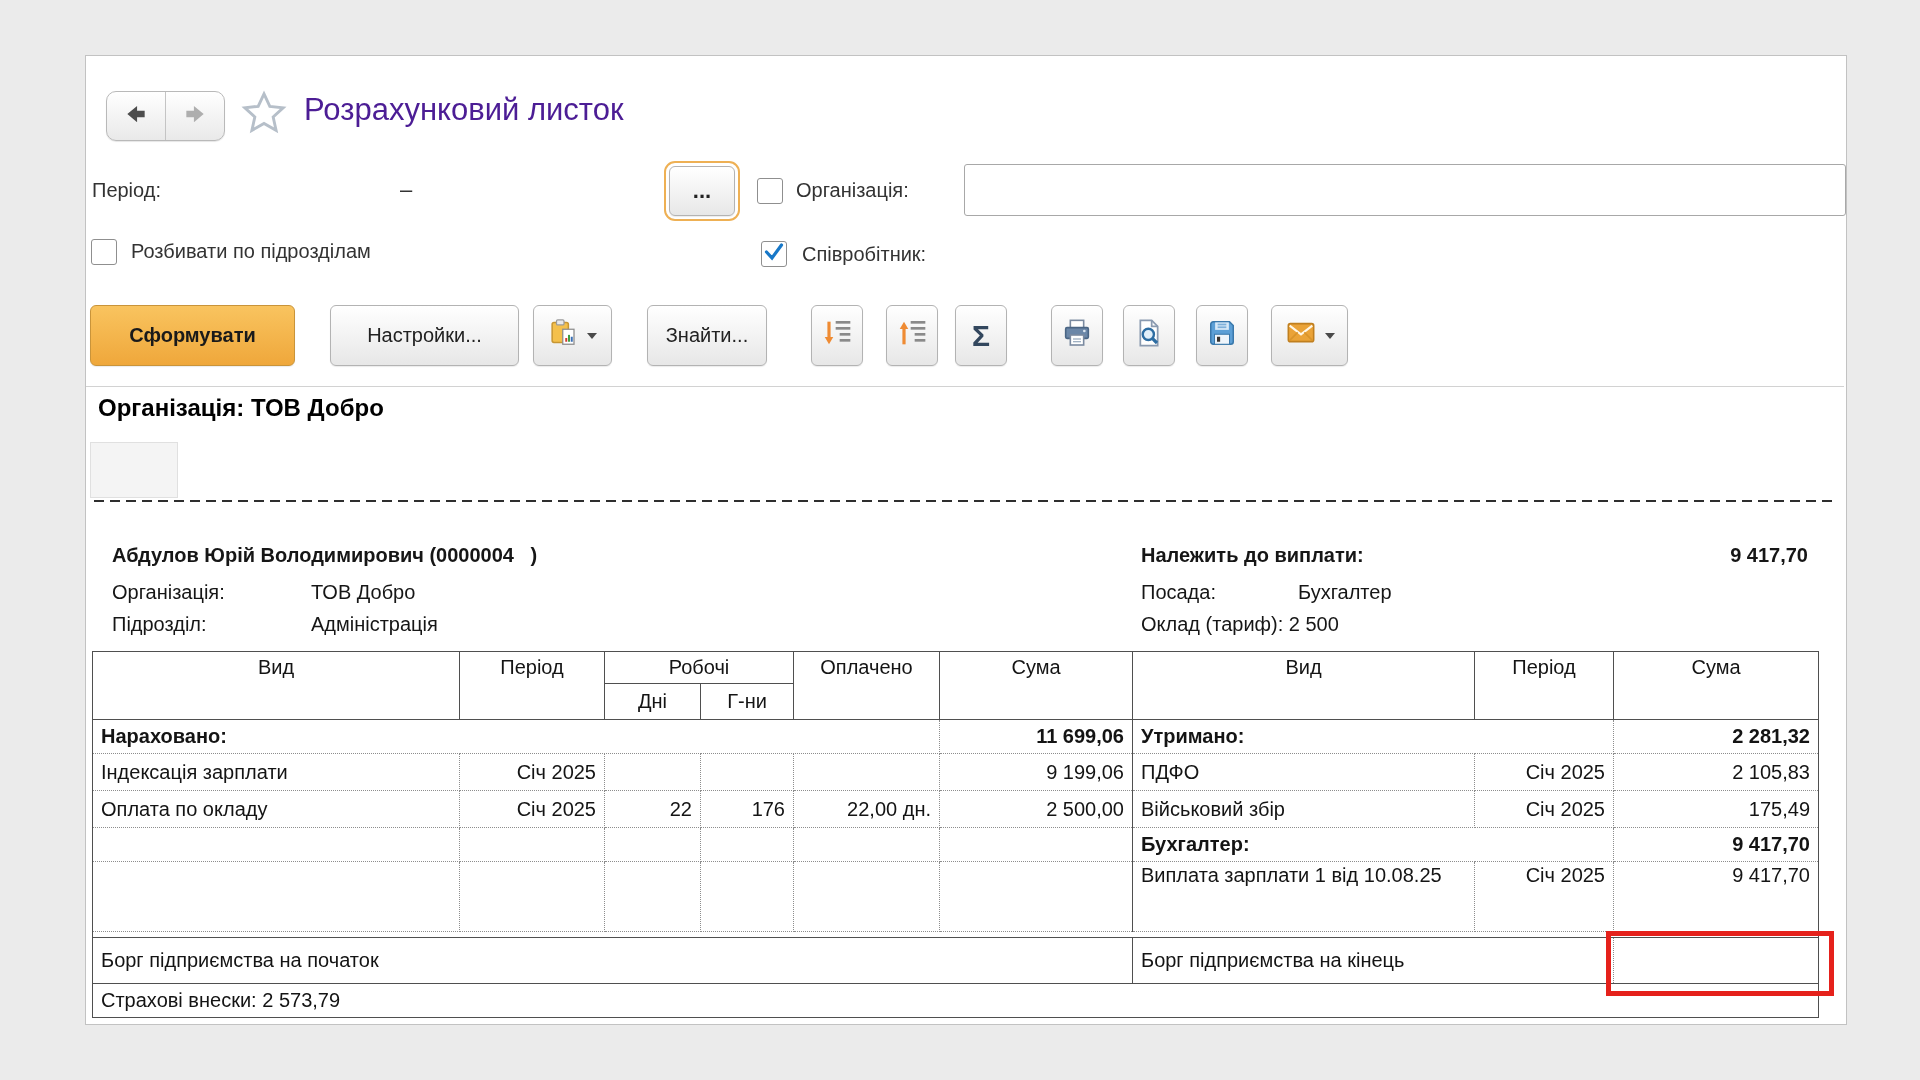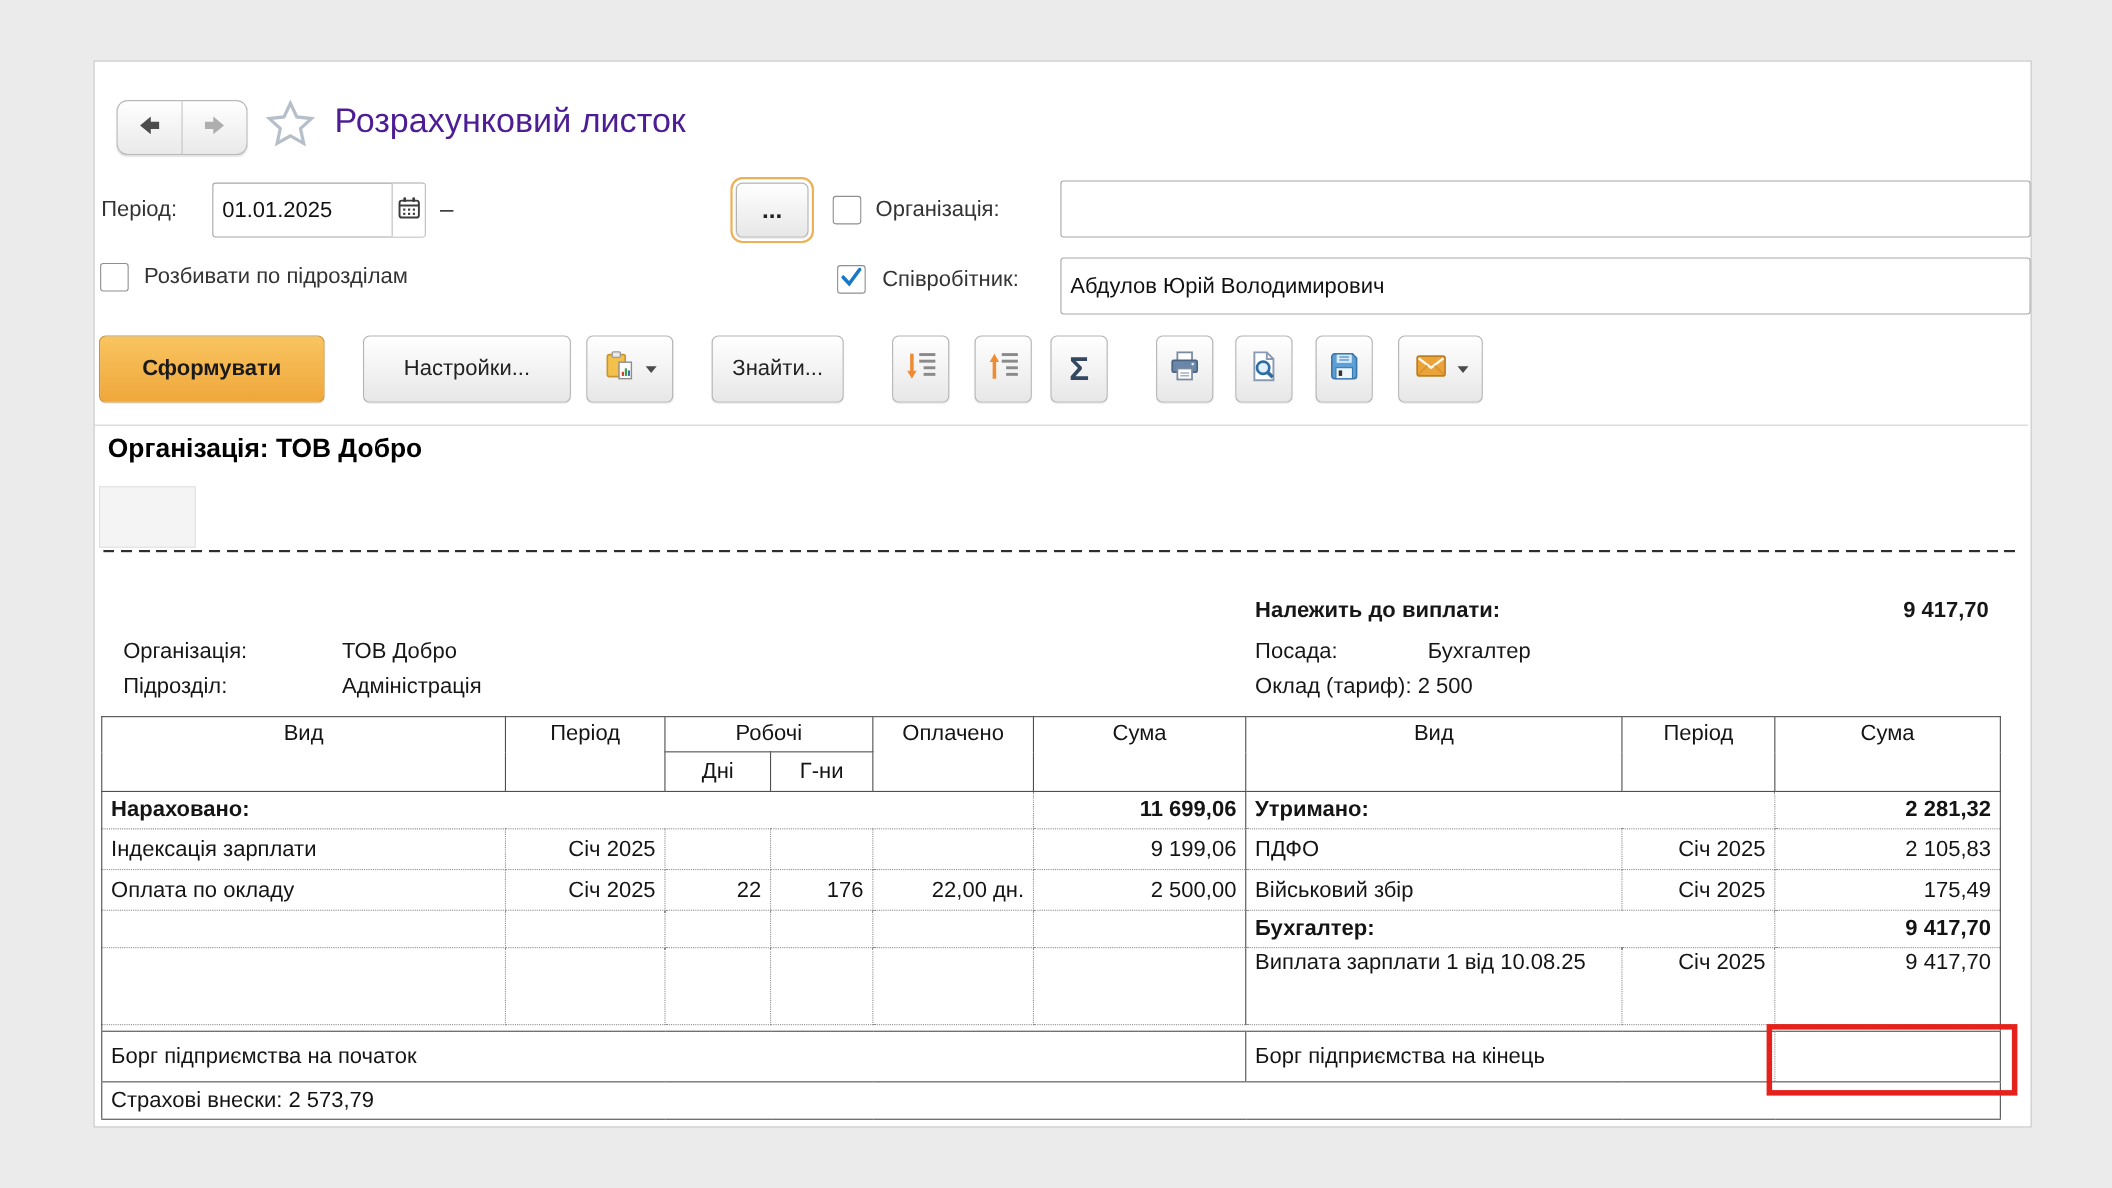--- a/index.html
+++ b/index.html
@@ -89,61 +89,39 @@
     </div>
   </div>
   <div class="abs star">
     <svg width="50" height="50" viewBox="0 0 24 24">
         <path d="M12 2.8l2.8 6 6.4.7-4.8 4.4 1.4 6.4-5.8-3.3-5.8 3.3 1.4-6.4L2.8 9.5l6.4-.7z" fill="#ffffff" stroke="#b6bfc9" stroke-width="1.4"></path>
       </svg>
   </div>
   <div class="abs title">Розрахунковий листок</div>
 
   <div class="abs lbl" style="left:6px;top:110px;line-height:48px;">Період:</div>
-  <div class="abs inputbox" style="left:107px;top:110px;width:192px;height:48px;">
-    <input value="01.01.2025" style="">
-    <div class="calbtn">
-      <span>
-        <svg width="22" height="22" viewBox="0 0 20 20">
-            <rect x="2" y="4" width="16" height="14" rx="2" fill="none" stroke="#3c3c3c" stroke-width="1.6"></rect>
-            <line x1="2" y1="8" x2="18" y2="8" stroke="#3c3c3c" stroke-width="1.6"></line>
-            <rect x="5.2" y="1.2" width="2.2" height="4" rx="1" fill="#3c3c3c"></rect>
-            <rect x="12.6" y="1.2" width="2.2" height="4" rx="1" fill="#3c3c3c"></rect>
-            <rect x="5" y="10.5" width="1.8" height="1.8" fill="#3c3c3c"></rect>
-            <rect x="9" y="10.5" width="1.8" height="1.8" fill="#3c3c3c"></rect>
-            <rect x="13" y="10.5" width="1.8" height="1.8" fill="#3c3c3c"></rect>
-            <rect x="5" y="14" width="1.8" height="1.8" fill="#3c3c3c"></rect>
-            <rect x="9" y="14" width="1.8" height="1.8" fill="#3c3c3c"></rect>
-            <rect x="13" y="14" width="1.8" height="1.8" fill="#3c3c3c"></rect>
-          </svg>
-      </span>
-    </div>
-  </div>
   <div class="abs lbl" style="left:314px;top:110px;line-height:48px;font-size:22px;">–</div>
   <div class="abs btn morebtn">...</div>
 
   <div class="abs checkbox" style="left:671px;top:122px;"></div>
   <div class="abs lbl" style="left:710px;top:122px;line-height:24px;">Організація:</div>
   <div class="abs inputbox" style="left:878px;top:108px;width:880px;height:50px;">
     <input value="" style="">
   </div>
 
   <div class="abs checkbox" style="left:5px;top:183px;"></div>
   <div class="abs lbl" style="left:45px;top:183px;line-height:24px;">Розбивати по підрозділам</div>
   <div class="abs checkbox" style="left:675px;top:185px;">
     <span>
       <svg width="24" height="24" viewBox="0 0 24 24">
           <path d="M4.5 12 l5.5 6 9.5-13" stroke="#1878c8" stroke-width="3.2" fill="none" stroke-linecap="round"></path>
         </svg>
     </span>
   </div>
   <div class="abs lbl" style="left:716px;top:186px;line-height:24px;">Співробітник:</div>
-  <div class="abs inputbox" style="left:878px;top:178px;width:880px;height:50px;">
-    <input value="Абдулов Юрій Володимирович" style="">
-  </div>
 
   <div class="abs btn toolbar-btn generate">Сформувати</div>
   <div class="abs btn toolbar-btn" style="left:244px;top:249px;width:187px;">Настройки...</div>
   <div class="abs btn toolbar-btn iconbtn" style="left:447px;top:249px;width:77px;">
     <span>
       <svg width="30" height="30" viewBox="0 0 24 24">
           <rect x="2.5" y="3.5" width="13" height="16" rx="1.5" fill="#f4c04c" stroke="#c79632" stroke-width="1.2"></rect>
           <rect x="6" y="1.5" width="6" height="4" rx="1" fill="#e9e9e9" stroke="#9a9a9a"></rect>
           <rect x="11" y="9" width="9" height="12" fill="#ffffff" stroke="#8c8c8c"></rect>
           <rect x="13" y="16" width="1.6" height="3" fill="#d23b2f"></rect>
@@ -222,20 +200,21 @@
         </svg>
     </span>
     <span class="caret"></span>
   </div>
 
   <div class="abs rdivider"></div>
   <div class="abs orghdr">Організація: ТОВ Добро</div>
   <div class="abs graybox"></div>
   <div class="abs dashline"></div>
 
+  <div class="abs rtxt b pre" style="left:26px;top:488px;">Абдулов Юрій Володимирович (0000004   )</div>
   <div class="abs rtxt b" style="left:1055px;top:488px;">Належить до виплати:</div>
   <div class="abs rtxt b r" style="left:1400px;top:488px;width:322px;text-align:right;">9 417,70</div>
 
   <div class="abs rtxt" style="left:26px;top:525px;">Організація:</div>
   <div class="abs rtxt" style="left:225px;top:525px;">ТОВ Добро</div>
   <div class="abs rtxt" style="left:1055px;top:525px;">Посада:</div>
   <div class="abs rtxt" style="left:1212px;top:525px;">Бухгалтер</div>
 
   <div class="abs rtxt" style="left:26px;top:557px;">Підрозділ:</div>
   <div class="abs rtxt" style="left:225px;top:557px;">Адміністрація</div>

